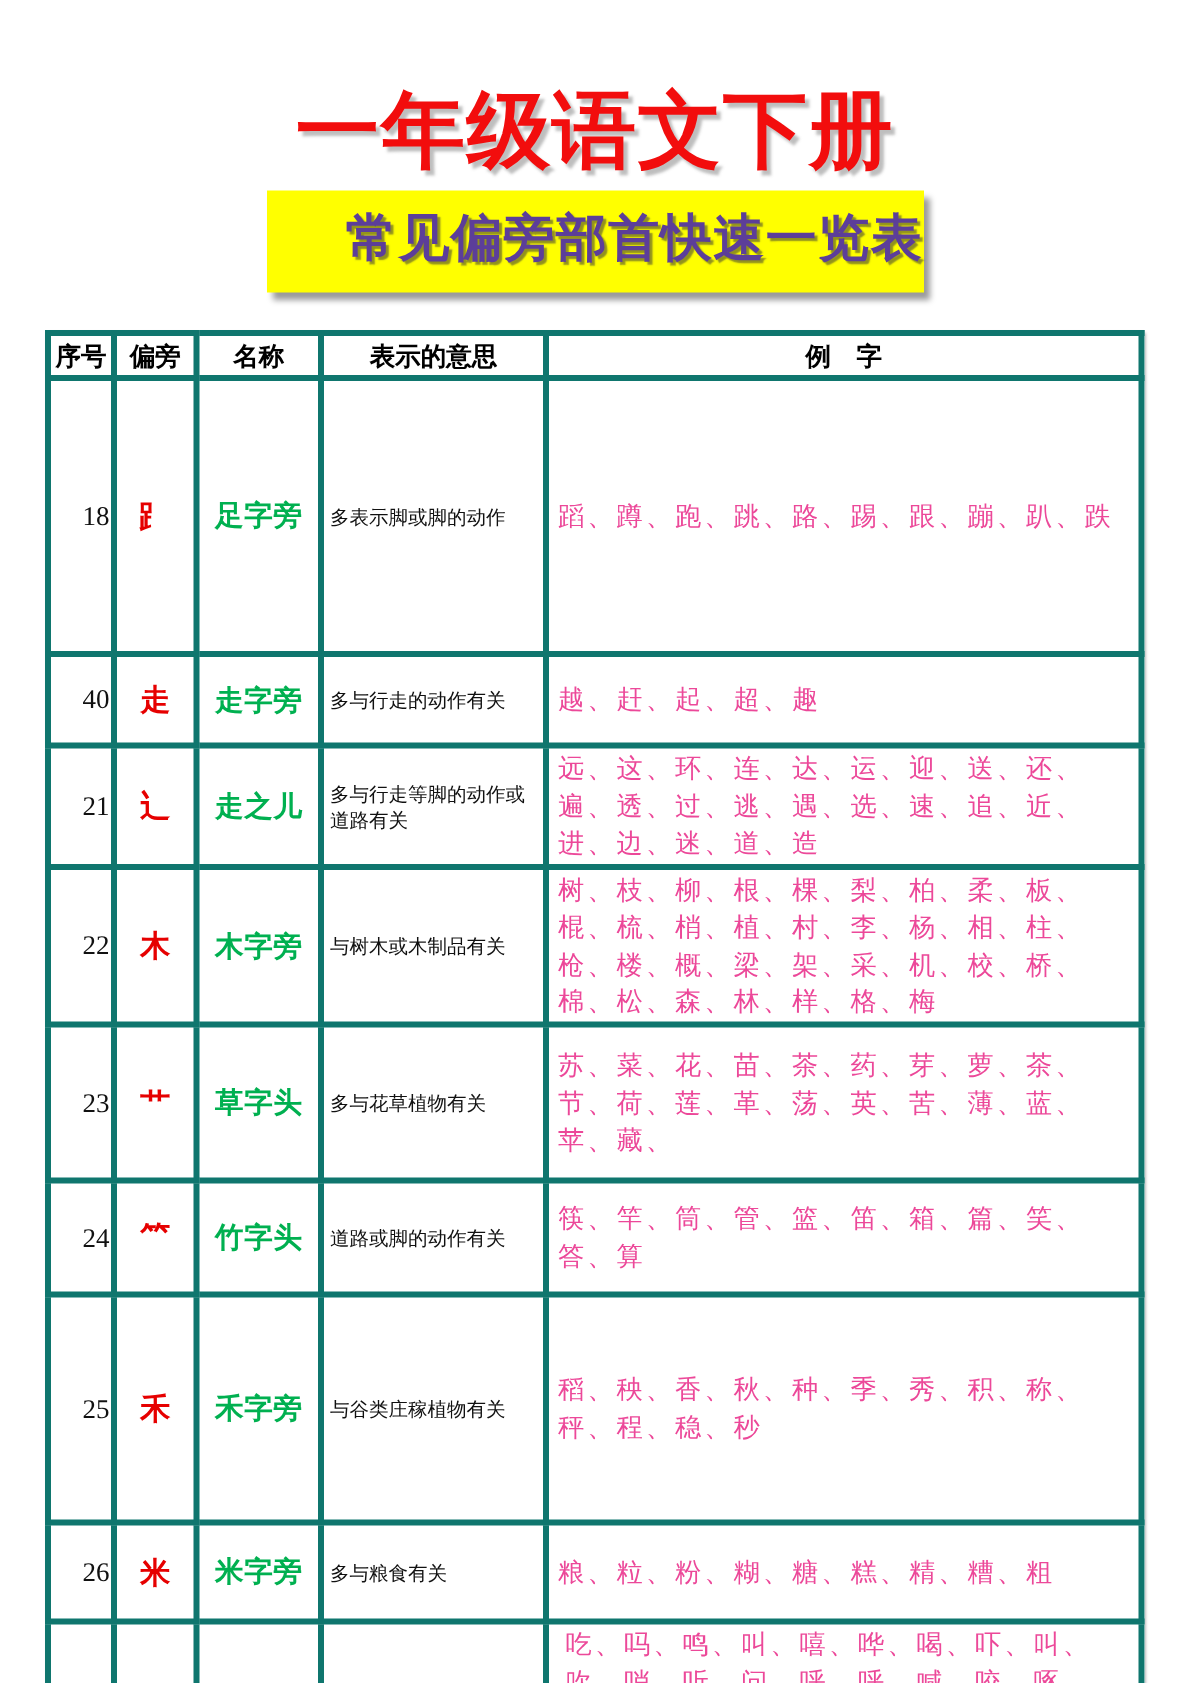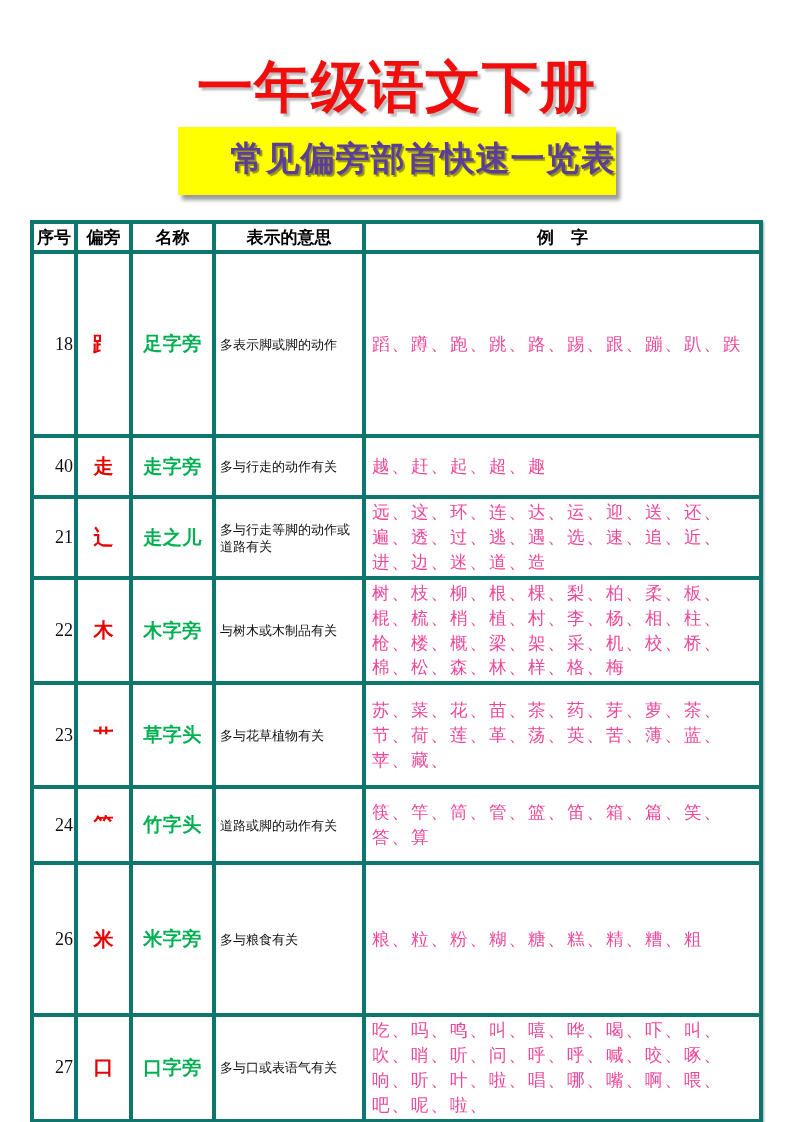--- a/index.html
+++ b/index.html
@@ -185,20 +185,27 @@
           <td class="td-examples">苏、菜、花、苗、茶、药、芽、萝、茶、节、荷、莲、革、荡、英、苦、薄、蓝、苹、藏、</td>
         </tr>
         <tr>
           <td class="td-no">24</td>
           <td class="td-radical">⺮</td>
           <td class="td-name">竹字头</td>
           <td class="td-meaning">道路或脚的动作有关</td>
           <td class="td-examples">筷、竿、筒、管、篮、笛、箱、篇、笑、答、算</td>
         </tr>
         <tr>
+          <td class="td-no">25</td>
+          <td class="td-radical">禾</td>
+          <td class="td-name">禾字旁</td>
+          <td class="td-meaning">与谷类庄稼植物有关</td>
+          <td class="td-examples">稻、秧、香、秋、种、季、秀、积、称、秤、程、稳、秒</td>
+        </tr>
+        <tr>
           <td class="td-no">26</td>
           <td class="td-radical">米</td>
           <td class="td-name">米字旁</td>
           <td class="td-meaning">多与粮食有关</td>
           <td class="td-examples">粮、粒、粉、糊、糖、糕、精、糟、粗</td>
         </tr>
         <tr>
           <td class="td-no">27</td>
           <td class="td-radical">口</td>
           <td class="td-name">口字旁</td>

